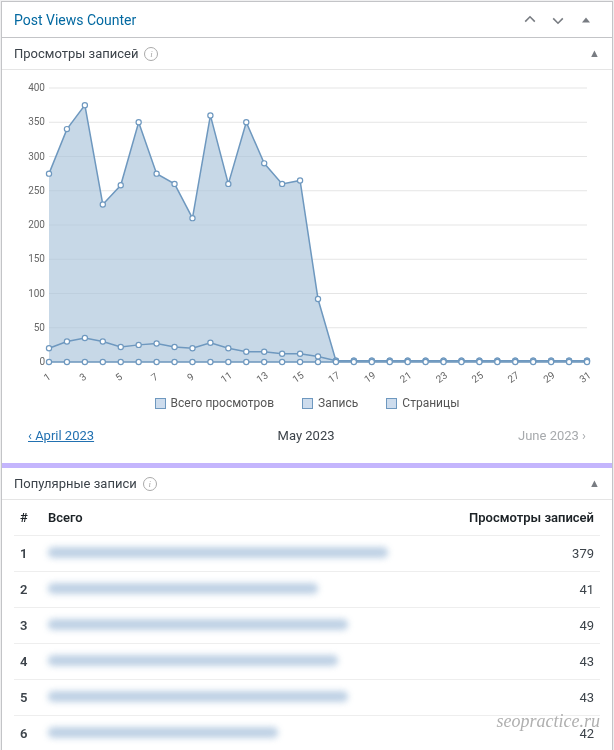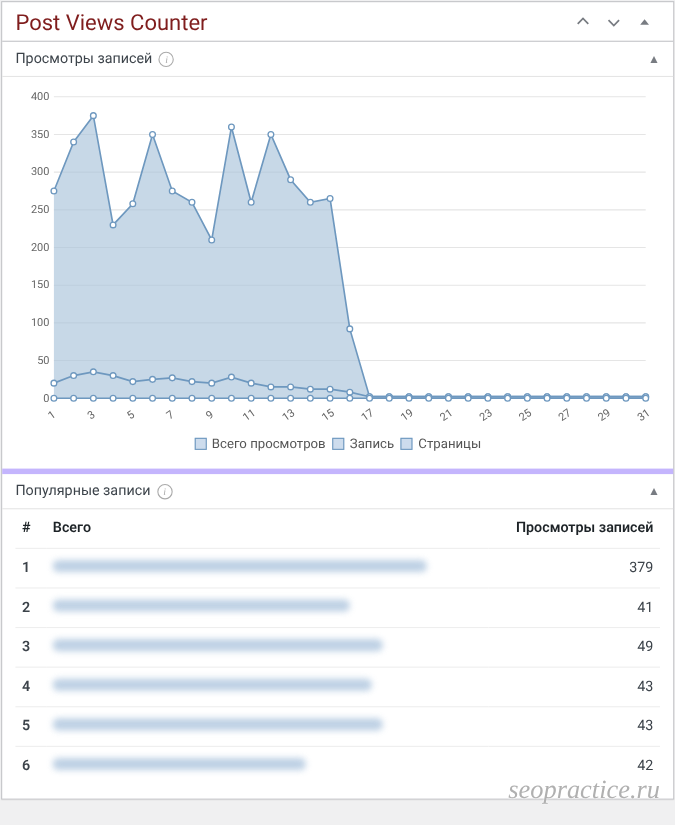--- a/index.html
+++ b/index.html
@@ -17,24 +17,24 @@
     margin: 1px;
   }
   .postbox-header {
     display: flex;
     align-items: center;
     border-bottom: 1px solid #c3c4c7;
     padding: 0 12px;
     height: 36px;
   }
   .postbox-header h2 {
-    font-size: 20px;
+    font-size: 14px;
     font-weight: 400;
     flex: 1;
-    color: #7f1d1d;
+    color: #0369a1;
   }
   .handle-ctrl {
     width: 28px;
     height: 28px;
     display: inline-flex;
     align-items: center;
     justify-content: center;
     cursor: pointer;
     color: #787c82;
   }
@@ -67,21 +67,21 @@
     cursor: pointer;
   }
   .chart-wrap {
     padding: 10px 12px 6px 12px;
   }
   .chart-svg { display: block; width: 100%; height: 310px; }
   .axis-text { font-size: 10px; fill: #666; }
   .legend {
     display: flex;
     justify-content: center;
-    gap: 6px;
+    gap: 28px;
     padding: 6px 0 10px 0;
     font-size: 12px;
     color: #555;
   }
   .legend-item { display: flex; align-items: center; gap: 5px; }
   .legend-sw {
     width: 11px; height: 11px;
     border: 1px solid;
     display: inline-block;
   }
@@ -117,21 +117,21 @@
     height: 11px;
     background: #b3c9e0;
     border-radius: 5px;
     filter: blur(3px);
     opacity: 0.85;
   }
   .watermark {
     position: fixed;
     bottom: 18px;
     right: 14px;
-    font-size: 24px;
+    font-size: 18px;
     font-style: italic;
     color: #b0b0b0;
     font-family: Georgia, serif;
     pointer-events: none;
     text-shadow: 0 0 2px #fff;
   }
 </style>
 </head>
 <body>
 
@@ -303,20 +303,25 @@
       </span>
       <span class="legend-item">
         <span class="legend-sw" style="background:#cddced;border-color:#6e98bf"></span>
         <span>Запись</span>
       </span>
       <span class="legend-item">
         <span class="legend-sw" style="background:#cddced;border-color:#6e98bf"></span>
         <span>Страницы</span>
       </span>
     </div>
+    <div class="month-nav">
+      <span class="prev">‹ April 2023</span>
+      <span class="cur">May 2023</span>
+      <span class="next">June 2023 ›</span>
+    </div>
   </div>
 
   <div class="section-header" style="border-top:5px solid #c4b5fd">
     <span class="title">Популярные записи</span>
     <span class="info-icon">i</span>
     <span class="collapse-tri">▲</span>
   </div>
 
   <div class="table-wrap">
     <table>

